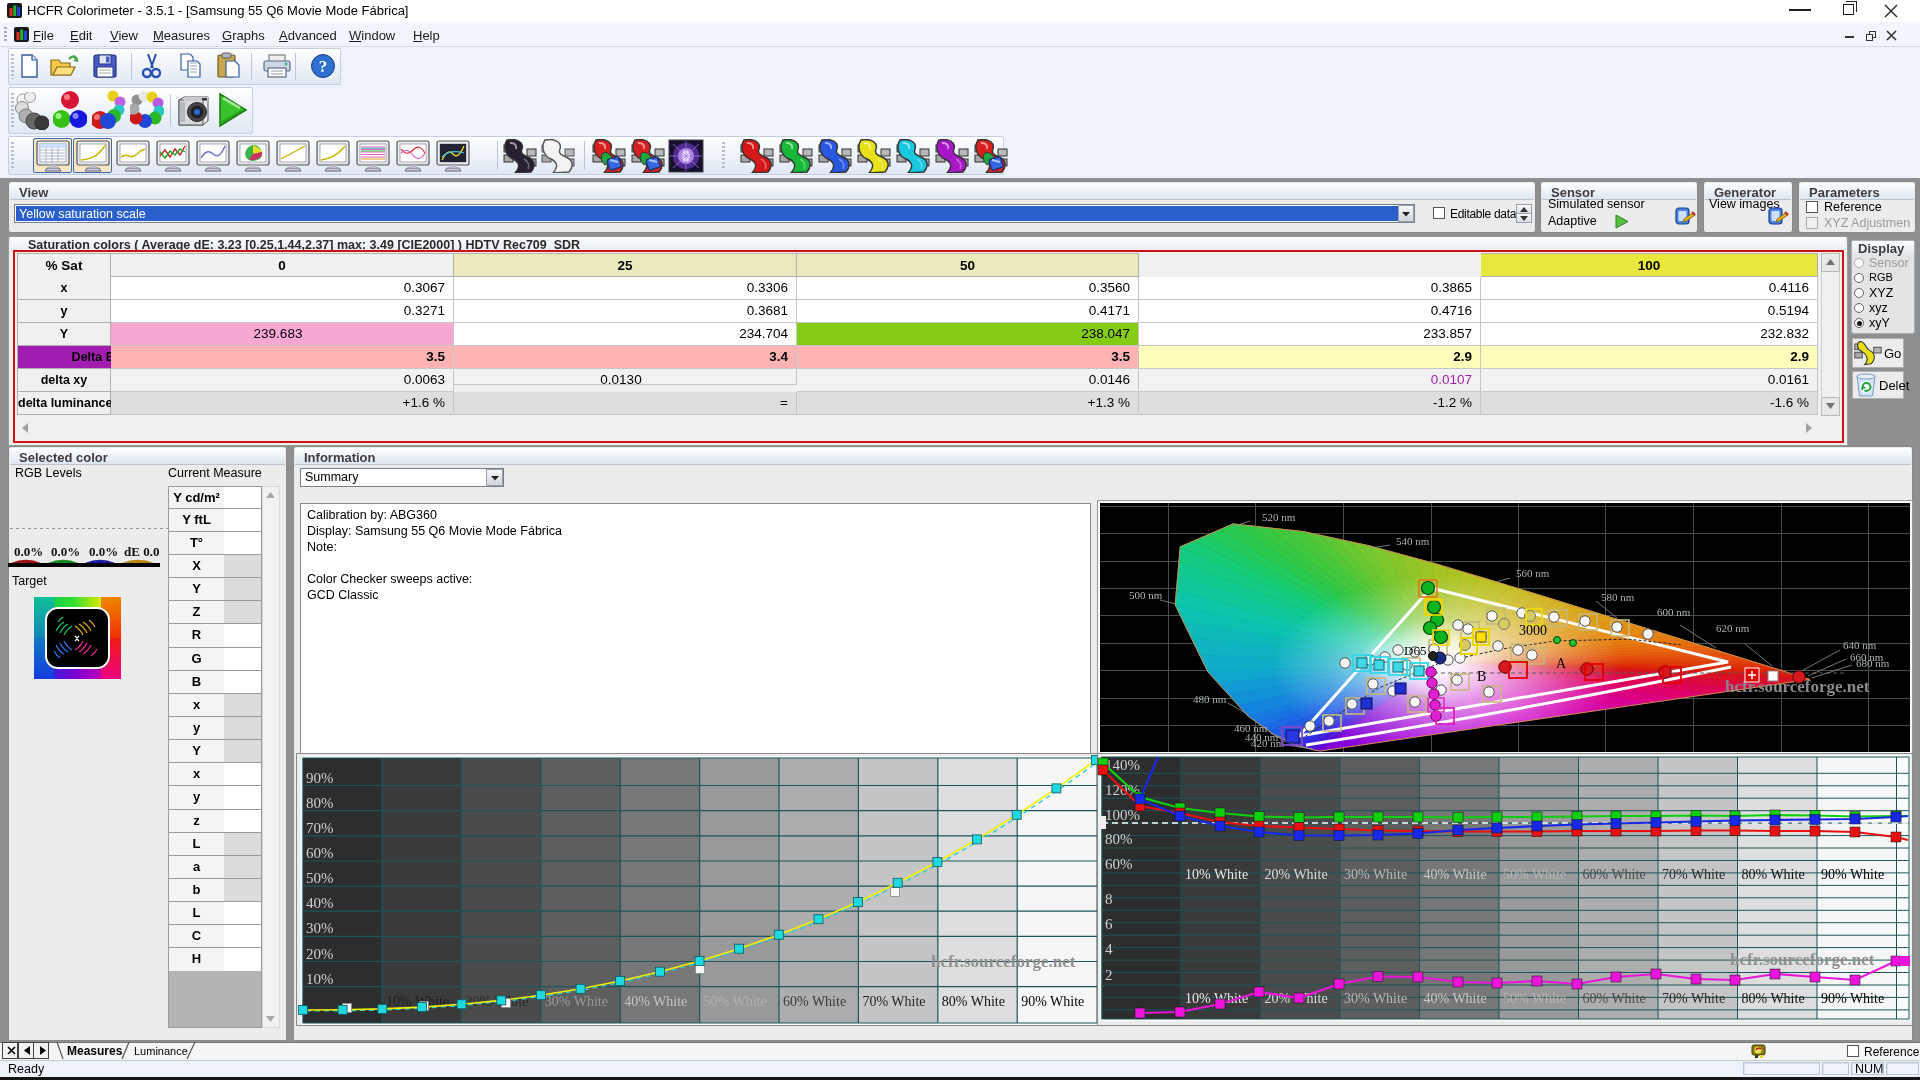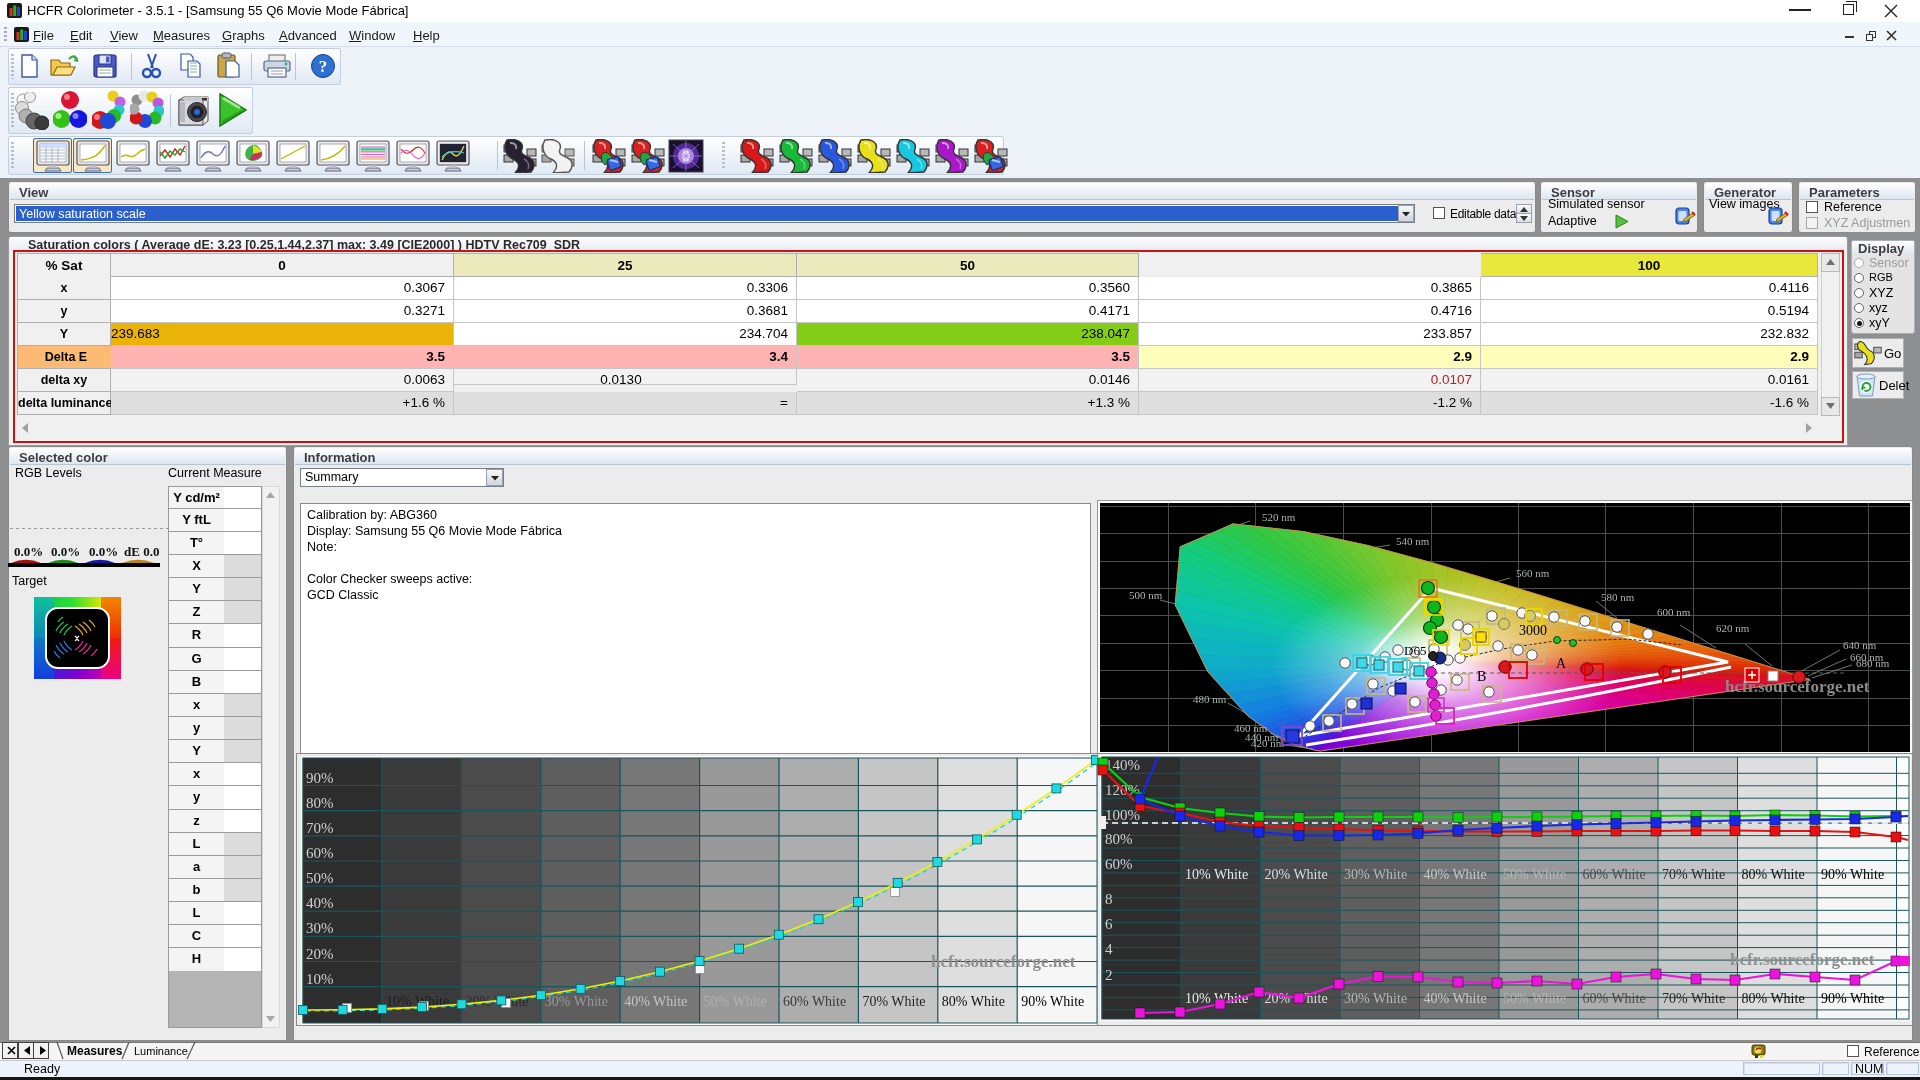--- a/index.html
+++ b/index.html
@@ -472,36 +472,36 @@
 <div class="abs" style="left:797px;top:277px;width:342px;height:23px;background:#ffffff;border:1px solid #c6c6c6;border-width:0 1px 1px 0;font-size:13.5px;font-weight:normal;text-align:right;line-height:22px;color:#000;padding-right:8px;">0.3560</div>
 <div class="abs" style="left:1139px;top:277px;width:342px;height:23px;background:#ffffff;border:1px solid #c6c6c6;border-width:0 1px 1px 0;font-size:13.5px;font-weight:normal;text-align:right;line-height:22px;color:#000;padding-right:8px;">0.3865</div>
 <div class="abs" style="left:1481px;top:277px;width:337px;height:23px;background:#ffffff;border:1px solid #c6c6c6;border-width:0 1px 1px 0;font-size:13.5px;font-weight:normal;text-align:right;line-height:22px;color:#000;padding-right:8px;">0.4116</div>
 <div class="abs" style="left:17px;top:300px;width:94px;height:23px;background:#f0f0f0;border:1px solid #b0b0b0;border-top:0;font-weight:bold;font-size:12.5px;text-align:center;line-height:22px;color:#000;white-space:nowrap;">y</div>
 <div class="abs" style="left:111px;top:300px;width:343px;height:23px;background:#ffffff;border:1px solid #c6c6c6;border-width:0 1px 1px 0;font-size:13.5px;font-weight:normal;text-align:right;line-height:22px;color:#000;padding-right:8px;">0.3271</div>
 <div class="abs" style="left:454px;top:300px;width:343px;height:23px;background:#ffffff;border:1px solid #c6c6c6;border-width:0 1px 1px 0;font-size:13.5px;font-weight:normal;text-align:right;line-height:22px;color:#000;padding-right:8px;">0.3681</div>
 <div class="abs" style="left:797px;top:300px;width:342px;height:23px;background:#ffffff;border:1px solid #c6c6c6;border-width:0 1px 1px 0;font-size:13.5px;font-weight:normal;text-align:right;line-height:22px;color:#000;padding-right:8px;">0.4171</div>
 <div class="abs" style="left:1139px;top:300px;width:342px;height:23px;background:#ffffff;border:1px solid #c6c6c6;border-width:0 1px 1px 0;font-size:13.5px;font-weight:normal;text-align:right;line-height:22px;color:#000;padding-right:8px;">0.4716</div>
 <div class="abs" style="left:1481px;top:300px;width:337px;height:23px;background:#ffffff;border:1px solid #c6c6c6;border-width:0 1px 1px 0;font-size:13.5px;font-weight:normal;text-align:right;line-height:22px;color:#000;padding-right:8px;">0.5194</div>
 <div class="abs" style="left:17px;top:323px;width:94px;height:23px;background:#f0f0f0;border:1px solid #b0b0b0;border-top:0;font-weight:bold;font-size:12.5px;text-align:center;line-height:22px;color:#000;white-space:nowrap;">Y</div>
-<div class="abs" style="left:111px;top:323px;width:343px;height:23px;background:#eab308;border:1px solid #c6c6c6;border-width:0 1px 1px 0;font-size:13.5px;font-weight:normal;text-align:left;line-height:22px;color:#000;padding-right:8px;">239.683</div>
+<div class="abs" style="left:111px;top:323px;width:343px;height:23px;background:#f9a8d4;border:1px solid #c6c6c6;border-width:0 1px 1px 0;font-size:13.5px;font-weight:normal;text-align:center;line-height:22px;color:#000;padding-right:8px;">239.683</div>
 <div class="abs" style="left:454px;top:323px;width:343px;height:23px;background:#ffffff;border:1px solid #c6c6c6;border-width:0 1px 1px 0;font-size:13.5px;font-weight:normal;text-align:right;line-height:22px;color:#000;padding-right:8px;">234.704</div>
 <div class="abs" style="left:797px;top:323px;width:342px;height:23px;background:#84cc16;border:1px solid #c6c6c6;border-width:0 1px 1px 0;font-size:13.5px;font-weight:normal;text-align:right;line-height:22px;color:#000;padding-right:8px;">238.047</div>
 <div class="abs" style="left:1139px;top:323px;width:342px;height:23px;background:#ffffff;border:1px solid #c6c6c6;border-width:0 1px 1px 0;font-size:13.5px;font-weight:normal;text-align:right;line-height:22px;color:#000;padding-right:8px;">233.857</div>
 <div class="abs" style="left:1481px;top:323px;width:337px;height:23px;background:#ffffff;border:1px solid #c6c6c6;border-width:0 1px 1px 0;font-size:13.5px;font-weight:normal;text-align:right;line-height:22px;color:#000;padding-right:8px;">232.832</div>
-<div class="abs" style="left:17px;top:346px;width:98px;height:23px;background:#fdba74;border:1px solid #b0b0b0;border-top:0;font-weight:bold;font-size:12.5px;text-align:center;line-height:22px;color:#000;white-space:nowrap;">Delta E</div>
+<div class="abs" style="left:17px;top:346px;width:98px;height:23px;background:#a21caf;border:1px solid #b0b0b0;border-top:0;font-weight:bold;font-size:12.5px;text-align:right;line-height:22px;color:#000;white-space:nowrap;">Delta E</div>
 <div class="abs" style="left:111px;top:346px;width:343px;height:23px;background:#ffb3b3;border:1px solid #c6c6c6;border-width:0 1px 1px 0;font-size:13.5px;font-weight:bold;text-align:right;line-height:22px;color:#000;padding-right:8px;">3.5</div>
 <div class="abs" style="left:454px;top:346px;width:343px;height:23px;background:#ffb3b3;border:1px solid #c6c6c6;border-width:0 1px 1px 0;font-size:13.5px;font-weight:bold;text-align:right;line-height:22px;color:#000;padding-right:8px;">3.4</div>
 <div class="abs" style="left:797px;top:346px;width:342px;height:23px;background:#ffb3b3;border:1px solid #c6c6c6;border-width:0 1px 1px 0;font-size:13.5px;font-weight:bold;text-align:right;line-height:22px;color:#000;padding-right:8px;">3.5</div>
 <div class="abs" style="left:1139px;top:346px;width:342px;height:23px;background:#ffffbb;border:1px solid #c6c6c6;border-width:0 1px 1px 0;font-size:13.5px;font-weight:bold;text-align:right;line-height:22px;color:#000;padding-right:8px;">2.9</div>
 <div class="abs" style="left:1481px;top:346px;width:337px;height:23px;background:#ffffbb;border:1px solid #c6c6c6;border-width:0 1px 1px 0;font-size:13.5px;font-weight:bold;text-align:right;line-height:22px;color:#000;padding-right:8px;">2.9</div>
 <div class="abs" style="left:17px;top:369px;width:94px;height:23px;background:#f0f0f0;border:1px solid #b0b0b0;border-top:0;font-weight:bold;font-size:12.5px;text-align:center;line-height:22px;color:#000;white-space:nowrap;">delta xy</div>
 <div class="abs" style="left:111px;top:369px;width:343px;height:23px;background:#f2f2f2;border:1px solid #c6c6c6;border-width:0 1px 1px 0;font-size:13.5px;font-weight:normal;text-align:right;line-height:22px;color:#000;padding-right:8px;">0.0063</div>
 <div class="abs" style="left:454px;top:369px;width:343px;height:16px;background:#f2f2f2;border:1px solid #c6c6c6;border-width:0 1px 1px 0;font-size:13.5px;font-weight:normal;text-align:center;line-height:22px;color:#000;padding-right:8px;">0.0130</div>
 <div class="abs" style="left:797px;top:369px;width:342px;height:23px;background:#f2f2f2;border:1px solid #c6c6c6;border-width:0 1px 1px 0;font-size:13.5px;font-weight:normal;text-align:right;line-height:22px;color:#000;padding-right:8px;">0.0146</div>
-<div class="abs" style="left:1139px;top:369px;width:342px;height:23px;background:#f2f2f2;border:1px solid #c6c6c6;border-width:0 1px 1px 0;font-size:13.5px;font-weight:normal;text-align:right;line-height:22px;color:#b91c1c;padding-right:8px;">0.0107</div>
+<div class="abs" style="left:1139px;top:369px;width:342px;height:23px;background:#f2f2f2;border:1px solid #c6c6c6;border-width:0 1px 1px 0;font-size:13.5px;font-weight:normal;text-align:right;line-height:22px;color:#a21caf;padding-right:8px;">0.0107</div>
 <div class="abs" style="left:1481px;top:369px;width:337px;height:23px;background:#f2f2f2;border:1px solid #c6c6c6;border-width:0 1px 1px 0;font-size:13.5px;font-weight:normal;text-align:right;line-height:22px;color:#000;padding-right:8px;">0.0161</div>
 <div class="abs" style="left:17px;top:392px;width:94px;height:23px;background:#f0f0f0;border:1px solid #b0b0b0;border-top:0;font-weight:bold;font-size:12.5px;text-align:center;line-height:22px;color:#000;white-space:nowrap;">delta luminance</div>
 <div class="abs" style="left:111px;top:392px;width:343px;height:23px;background:#dedede;border:1px solid #c6c6c6;border-width:0 1px 1px 0;font-size:13.5px;font-weight:normal;text-align:right;line-height:22px;color:#000;padding-right:8px;">+1.6 %</div>
 <div class="abs" style="left:454px;top:392px;width:343px;height:23px;background:#dedede;border:1px solid #c6c6c6;border-width:0 1px 1px 0;font-size:13.5px;font-weight:normal;text-align:right;line-height:22px;color:#000;padding-right:8px;">=</div>
 <div class="abs" style="left:797px;top:392px;width:342px;height:23px;background:#dedede;border:1px solid #c6c6c6;border-width:0 1px 1px 0;font-size:13.5px;font-weight:normal;text-align:right;line-height:22px;color:#000;padding-right:8px;">+1.3 %</div>
 <div class="abs" style="left:1139px;top:392px;width:342px;height:23px;background:#dedede;border:1px solid #c6c6c6;border-width:0 1px 1px 0;font-size:13.5px;font-weight:normal;text-align:right;line-height:22px;color:#000;padding-right:8px;">-1.2 %</div>
 <div class="abs" style="left:1481px;top:392px;width:337px;height:23px;background:#dedede;border:1px solid #c6c6c6;border-width:0 1px 1px 0;font-size:13.5px;font-weight:normal;text-align:right;line-height:22px;color:#000;padding-right:8px;">-1.6 %</div>
 <div class="abs" style="left:1821px;top:253px;width:19px;height:163px;background:#f0f0f0;border:1px solid #d0d0d0;"></div>
 <div class="abs" style="left:1821px;top:253px;width:19px;height:19px;background:#e8e8e8;border:1px solid #b8b8b8;"></div>
 <svg class="abs" style="left:1826px;top:259px" width="9" height="6" viewBox="0 0 9 6">
@@ -1163,18 +1163,18 @@
 <svg class="abs" style="left:1751px;top:1044px" width="15" height="14" viewBox="0 0 15 14">
 <rect x="1" y="1" width="13" height="10" rx="2" fill="#8a8000" stroke="#3a3400"></rect>
 <circle cx="7" cy="6" r="3.5" fill="#e8e060"></circle>
     <path d="M5,6 q2,-3 5,-1" stroke="#c02020" stroke-width="1.6" fill="none"></path>
 <rect x="4" y="11" width="3" height="3" fill="#3a3400"></rect>
     <rect x="9" y="11" width="3" height="3" fill="#e8d820"></rect>
   </svg>
 <div class="abs" style="left:1847px;top:1045px;width:12px;height:12px;background:#fff;border:1px solid #555;"></div>
 <div class="abs" style="left:1864px;top:1045px;font-size:12px;color:#000;">Reference</div>
 <div class="abs" style="left:0;top:1060px;width:1920px;height:17px;background:#eef3fb;border-top:1px solid #c8c8c8;"></div>
-<div class="abs" style="left:24px;top:1062px;font-size:12.5px;color:#000;">Ready</div>
+<div class="abs" style="left:8px;top:1062px;font-size:12.5px;color:#000;">Ready</div>
 <div class="abs" style="left:1743px;top:1062px;width:77px;height:13px;background:#eef3fb;border:1px solid #b9c4d9;border-style:solid;box-shadow:inset 1px 1px 0 #d8e0ec;"></div>
 <div class="abs" style="left:1822px;top:1062px;width:27px;height:13px;background:#eef3fb;border:1px solid #b9c4d9;border-style:solid;box-shadow:inset 1px 1px 0 #d8e0ec;"></div>
 <div class="abs" style="left:1851px;top:1062px;width:33px;height:13px;background:#eef3fb;border:1px solid #b9c4d9;border-style:solid;box-shadow:inset 1px 1px 0 #d8e0ec;"></div>
 <div class="abs" style="left:1886px;top:1062px;width:33px;height:13px;background:#eef3fb;border:1px solid #b9c4d9;border-style:solid;box-shadow:inset 1px 1px 0 #d8e0ec;"></div>
 <div class="abs" style="left:1855px;top:1062px;font-size:12.5px;color:#000;">NUM</div>
 <div class="abs" style="left:0;top:1077px;width:1920px;height:3px;background:#151515;"></div>
 </body></html>

